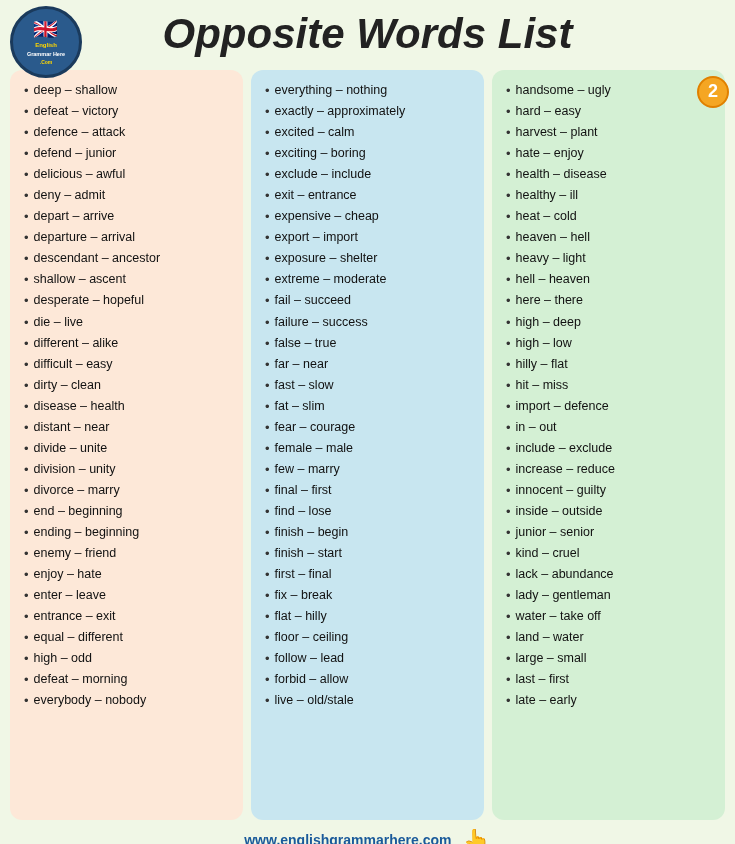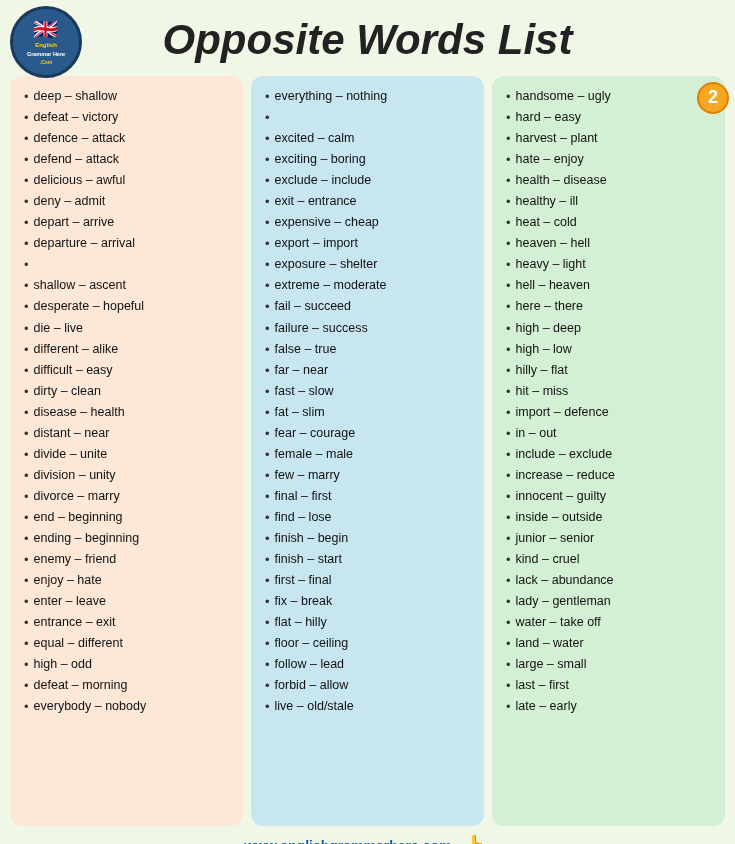--- a/index.html
+++ b/index.html
@@ -48,21 +48,20 @@
     .logo-flag {
       font-size: 20px;
       display: block;
     }
     .title {
       font-size: 42px;
       font-weight: 900;
       color: #222;
       text-align: center;
       font-style: italic;
-      margin-top: 6px;
     }
     .content-area {
       display: flex;
       gap: 8px;
       padding: 6px 10px 4px 10px;
       height: 760px;
     }
     .column {
       flex: 1;
       border-radius: 12px;
@@ -147,40 +146,41 @@
       <div class="word-item">
         <span class="bullet">•</span>
         <span class="word-text">defeat – victory</span>
       </div>
       <div class="word-item">
         <span class="bullet">•</span>
         <span class="word-text">defence – attack</span>
       </div>
       <div class="word-item">
         <span class="bullet">•</span>
-        <span class="word-text">defend – attack</span>
+        <span class="word-text">defend – junior</span>
       </div>
       <div class="word-item">
         <span class="bullet">•</span>
         <span class="word-text">delicious – awful</span>
       </div>
       <div class="word-item">
         <span class="bullet">•</span>
         <span class="word-text">deny – admit</span>
       </div>
       <div class="word-item">
         <span class="bullet">•</span>
         <span class="word-text">depart – arrive</span>
       </div>
       <div class="word-item">
         <span class="bullet">•</span>
         <span class="word-text">departure – arrival</span>
       </div>
       <div class="word-item">
         <span class="bullet">•</span>
+        <span class="word-text">descendant – ancestor</span>
       </div>
       <div class="word-item">
         <span class="bullet">•</span>
         <span class="word-text">shallow – ascent</span>
       </div>
       <div class="word-item">
         <span class="bullet">•</span>
         <span class="word-text">desperate – hopeful</span>
       </div>
       <div class="word-item">
@@ -260,20 +260,21 @@
         <span class="word-text">everybody – nobody</span>
       </div>
     </div>
   <div class="column col-middle" id="col-middle">
       <div class="word-item">
         <span class="bullet">•</span>
         <span class="word-text">everything – nothing</span>
       </div>
       <div class="word-item">
         <span class="bullet">•</span>
+        <span class="word-text">exactly – approximately</span>
       </div>
       <div class="word-item">
         <span class="bullet">•</span>
         <span class="word-text">excited – calm</span>
       </div>
       <div class="word-item">
         <span class="bullet">•</span>
         <span class="word-text">exciting – boring</span>
       </div>
       <div class="word-item">

